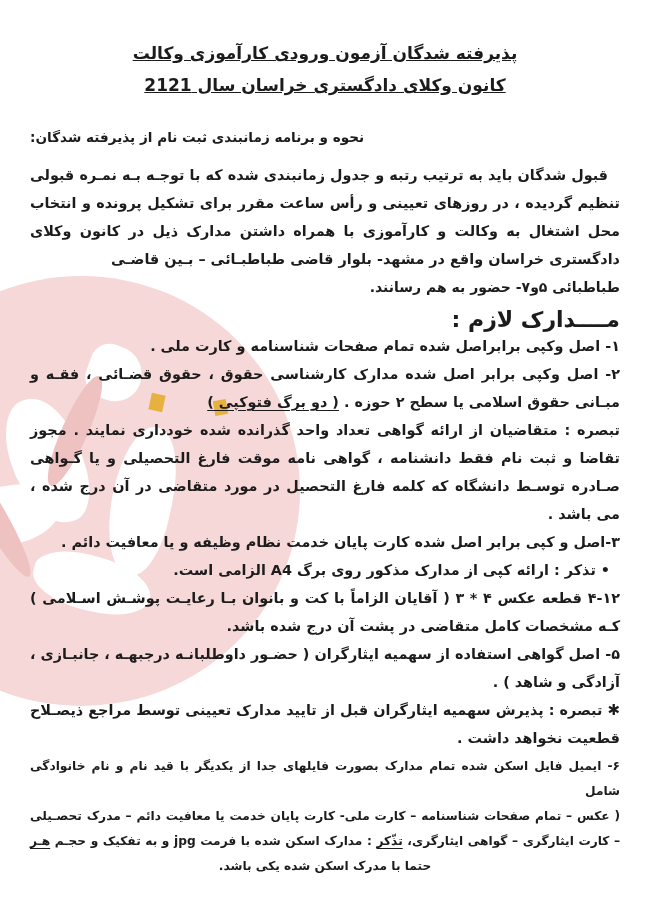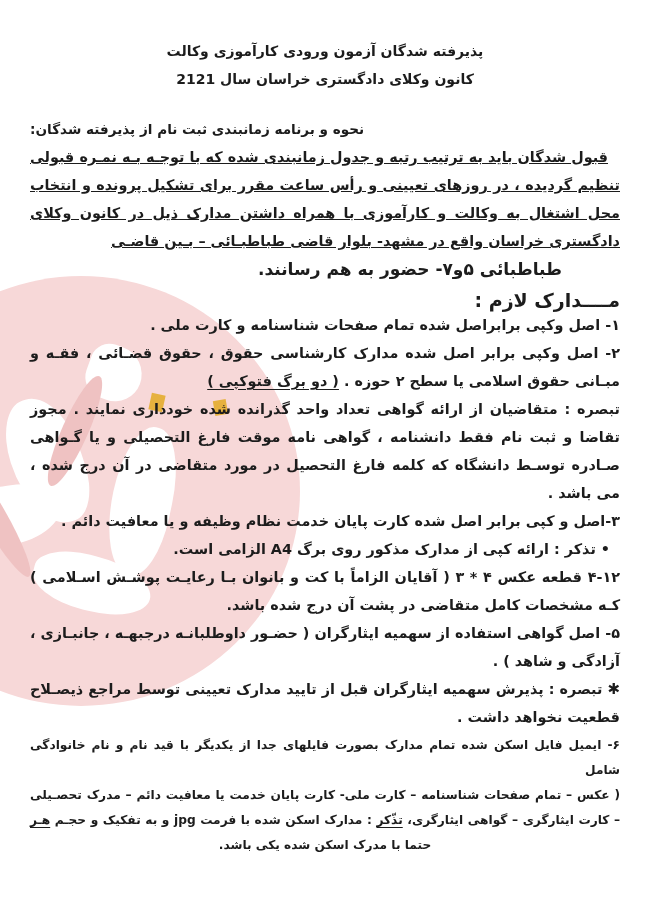--- a/index.html
+++ b/index.html
@@ -24,27 +24,27 @@
   .blob.b6{left:60px;top:300px;width:70px;height:90px;transform:rotate(28deg);border-radius:60% 40% 55% 45%;}
   .stamp .deep{position:absolute;background:#efc2c2;border-radius:50%;}
   .deep.d1{left:200px;top:95px;width:26px;height:120px;transform:rotate(24deg);}
   .deep.d2{left:120px;top:170px;width:24px;height:140px;transform:rotate(-30deg);}
   .stamp .gold{position:absolute;background:#e6b13e;}
   .gold.g1{left:288px;top:118px;width:14px;height:17px;transform:rotate(12deg);}
   .gold.g2{left:352px;top:124px;width:13px;height:15px;transform:rotate(-10deg);}
 
   
   .content{position:relative;z-index:1;padding:42px 30px 0 30px;font-weight:bold;}
-  .title{text-align:center;font-size:14px;line-height:1.35;}
+  .title{text-align:center;font-size:17px;line-height:1.35;text-decoration:underline;}
   .title2{margin-top:9px;}
   .schedule-heading{margin-top:32px;font-size:13.6px;text-align:left;}
   .para{font-size:14.4px;line-height:28px;text-align:justify;margin:0;}
-  .intro{margin-top:6px;text-indent:12px;text-decoration:underline;}
-  .intro-last{font-size:17px;line-height:28px;text-align:center;margin-left:170px;}
-  .docs-heading{margin-top:6px;font-size:19px;}
+  .intro{margin-top:16px;text-indent:12px;}
+  .intro-last{font-size:14px;line-height:28px;text-align:right;margin-left:170px;}
+  .docs-heading{margin-top:6px;font-size:22px;}
   .line{font-size:14.4px;line-height:28px;text-align:justify;}
   .reminder-line{padding-right:10px;}
   .u{text-decoration:underline;text-underline-offset:3px;}
   .star-ch{font-size:15px;}
   .small-block{margin-top:2px;font-size:12.2px;line-height:25px;}
   .small-line{text-align:justify;text-align-last:justify;}
   .small-center{text-align:center;text-align-last:center;}
 </style>
 </head>
 <body>

